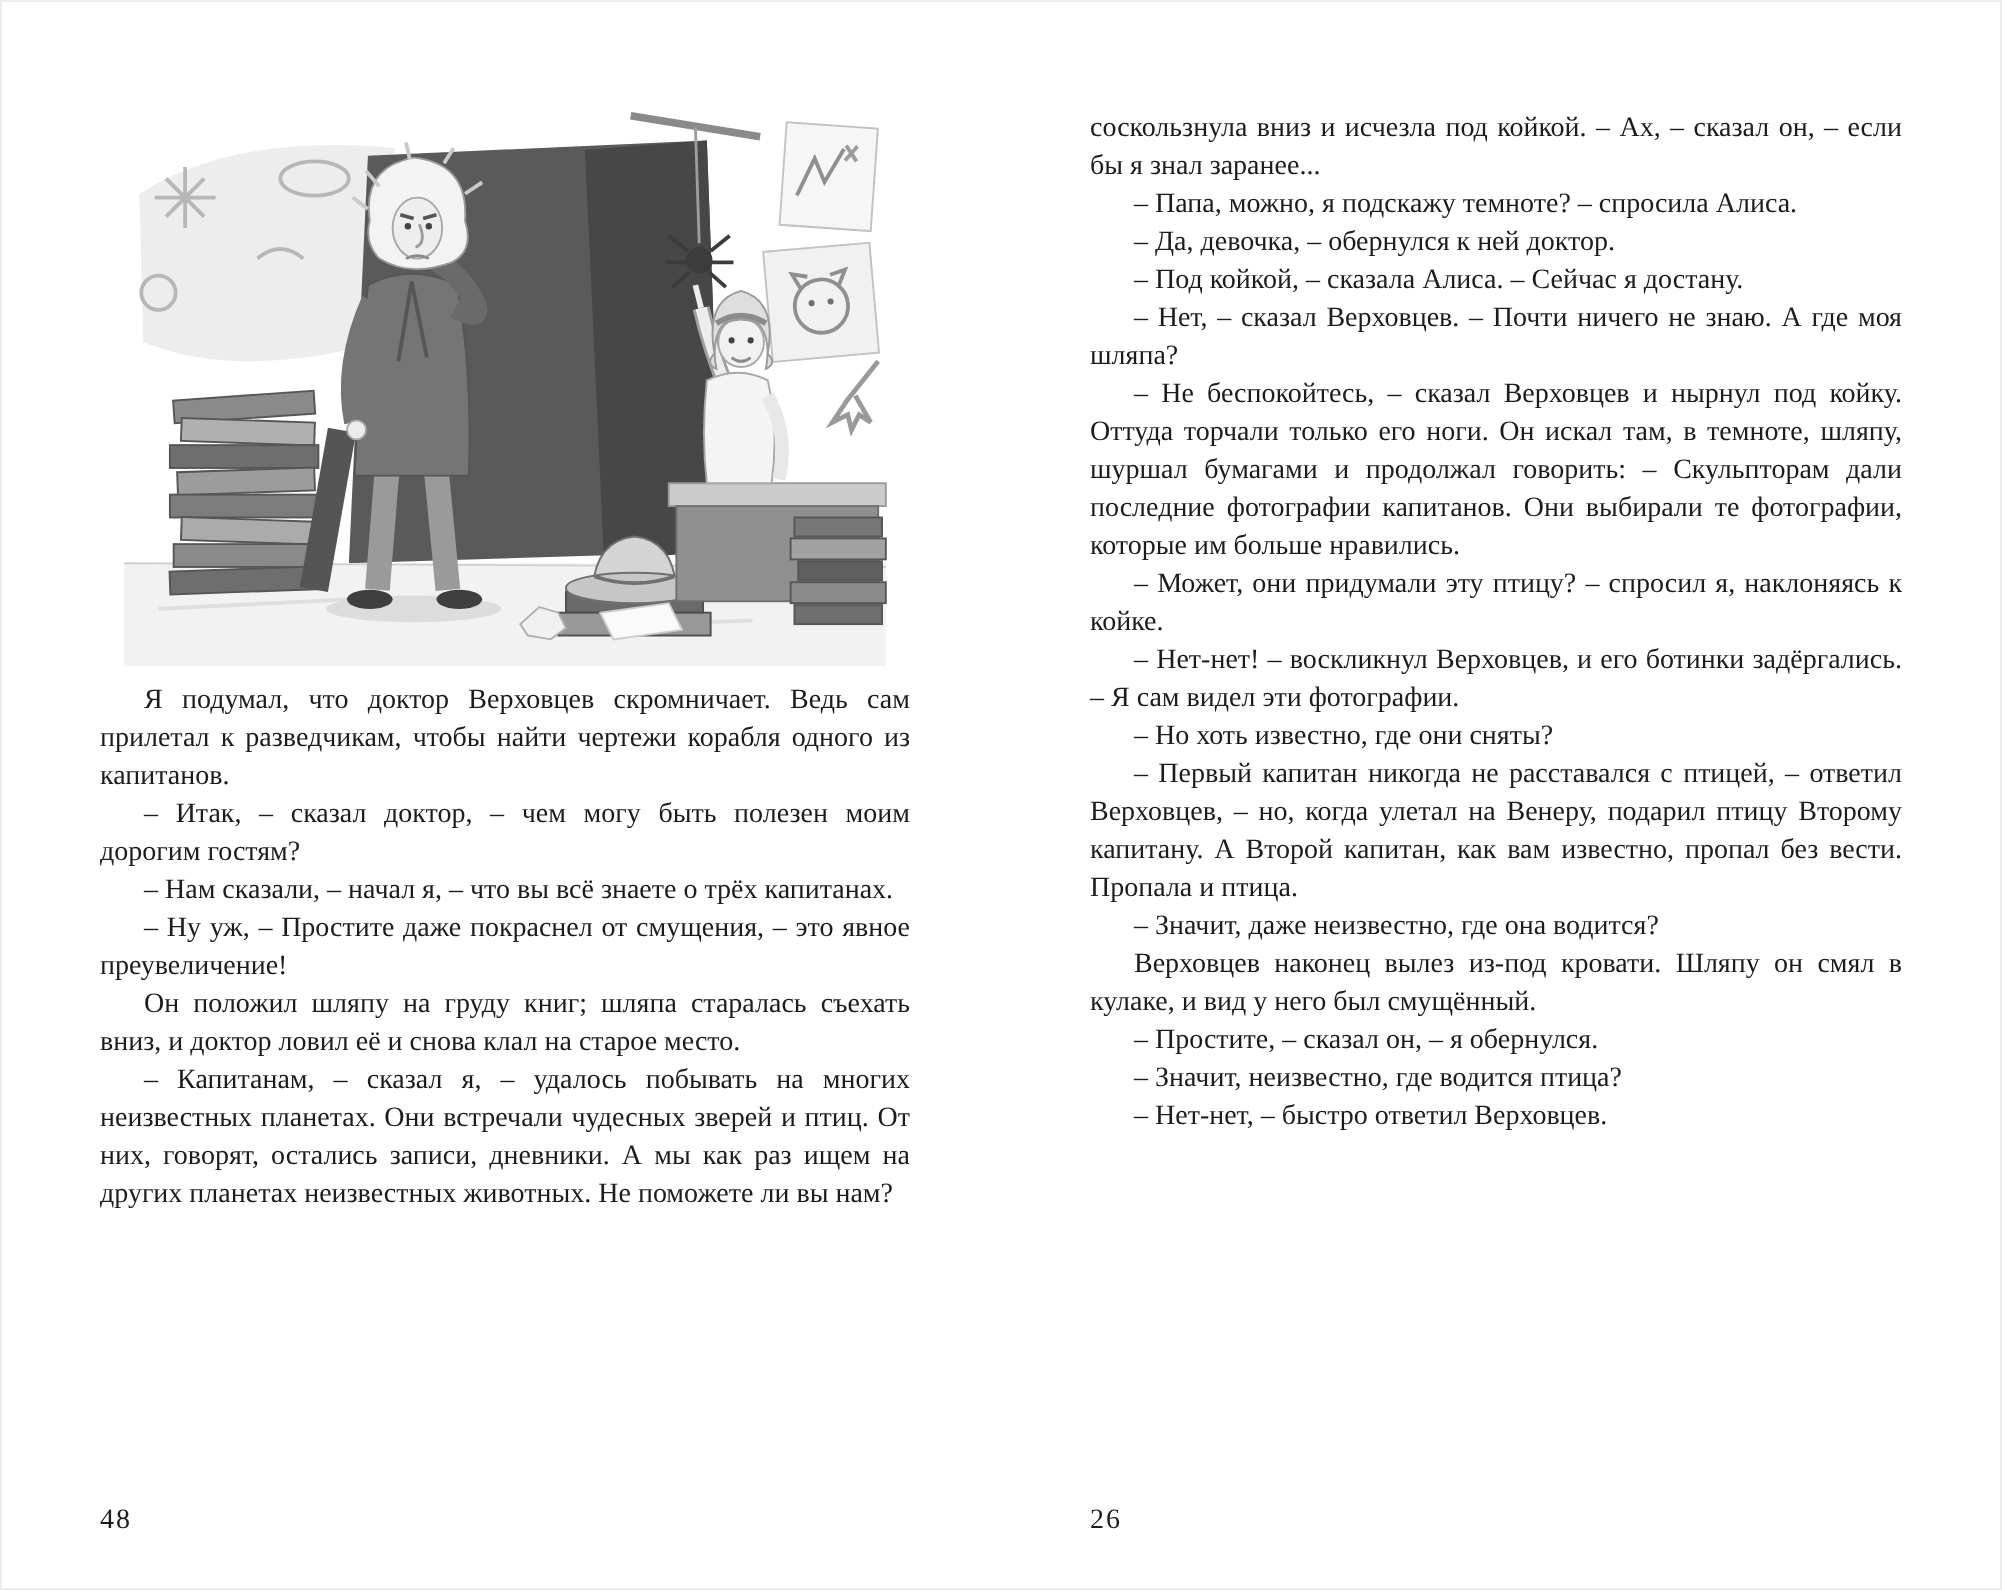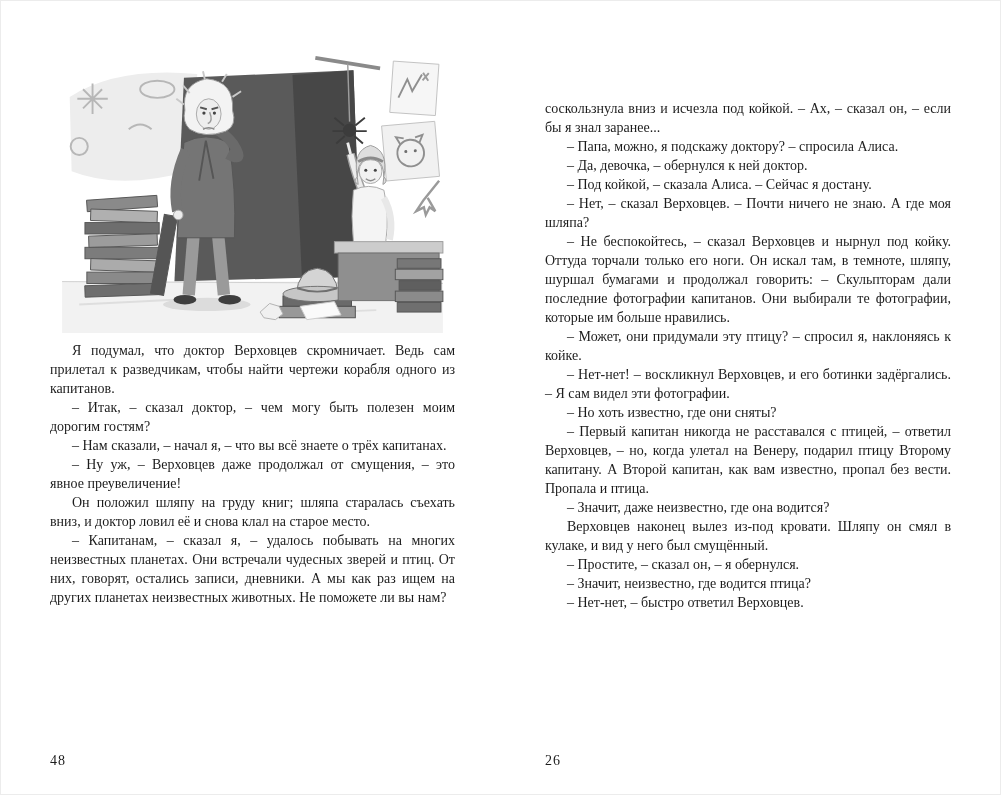--- a/index.html
+++ b/index.html
@@ -26,21 +26,21 @@
     height: 278px;
   }
   .illustration svg { width: 100%; height: 100%; display: block; }
   p.para {
     margin: 0;
     font-size: 14px;
     line-height: 19px;
     text-align: justify;
     text-indent: 22px;
   }
-  p.para.no-indent { text-indent: 0; margin-top: 44px; }
+  p.para.no-indent { text-indent: 0; }
   .page-num {
     position: absolute;
     top: 698px;
     left: 0; right: 0;
     text-align: left;
     font-size: 14px;
     letter-spacing: 1px;
   }
 </style>
 </head>
@@ -164,30 +164,30 @@
         <g>
           <path d="M208,270 l10,-9 10,3 4,8 -8,6 -12,-2 z" fill="#f0f0f0" stroke="#b0b0b0"></path>
           <polygon points="250,264 286,259 293,273 257,278" fill="#fafafa" stroke="#cccccc"></polygon>
         </g>
       </svg>
     </figure>
 
     <p class="para">Я подумал, что доктор Верховцев скромничает. Ведь сам прилетал к разведчикам, чтобы найти чертежи корабля одного из капитанов.</p>
     <p class="para">– Итак, – сказал доктор, – чем могу быть полезен моим дорогим гостям?</p>
     <p class="para">– Нам сказали, – начал я, – что вы всё знаете о трёх капитанах.</p>
-    <p class="para">– Ну уж, – Верховцев даже продолжал от смущения, – это явное преувеличение!</p>
+    <p class="para">– Ну уж, – Простите даже покраснел от смущения, – это явное преувеличение!</p>
     <p class="para">Он положил шляпу на груду книг; шляпа старалась съехать вниз, и доктор ловил её и снова клал на старое место.</p>
     <p class="para">– Капитанам, – сказал я, – удалось побывать на многих неизвестных планетах. Они встречали чудесных зверей и птиц. От них, говорят, остались записи, дневники. А мы как раз ищем на других планетах неизвестных животных. Не поможете ли вы нам?</p>
 
     <div class="page-num">48</div>
   </div>
 
   <div class="page right">
     <p class="para no-indent">соскользнула вниз и исчезла под койкой. – Ах, – сказал он, – если бы я знал заранее...</p>
-    <p class="para">– Папа, можно, я подскажу доктору? – спросила Алиса.</p>
+    <p class="para">– Папа, можно, я подскажу темноте? – спросила Алиса.</p>
     <p class="para">– Да, девочка, – обернулся к ней доктор.</p>
     <p class="para">– Под койкой, – сказала Алиса. – Сейчас я достану.</p>
     <p class="para">– Нет, – сказал Верховцев. – Почти ничего не знаю. А где моя шляпа?</p>
     <p class="para">– Не беспокойтесь, – сказал Верховцев и нырнул под койку. Оттуда торчали только его ноги. Он искал там, в темноте, шляпу, шуршал бумагами и продолжал говорить: – Скульпторам дали последние фотографии капитанов. Они выбирали те фотографии, которые им больше нравились.</p>
     <p class="para">– Может, они придумали эту птицу? – спросил я, наклоняясь к койке.</p>
     <p class="para">– Нет-нет! – воскликнул Верховцев, и его ботинки задёргались. – Я сам видел эти фотографии.</p>
     <p class="para">– Но хоть известно, где они сняты?</p>
     <p class="para">– Первый капитан никогда не расставался с птицей, – ответил Верховцев, – но, когда улетал на Венеру, подарил птицу Второму капитану. А Второй капитан, как вам известно, пропал без вести. Пропала и птица.</p>
     <p class="para">– Значит, даже неизвестно, где она водится?</p>
     <p class="para">Верховцев наконец вылез из-под кровати. Шляпу он смял в кулаке, и вид у него был смущённый.</p>

